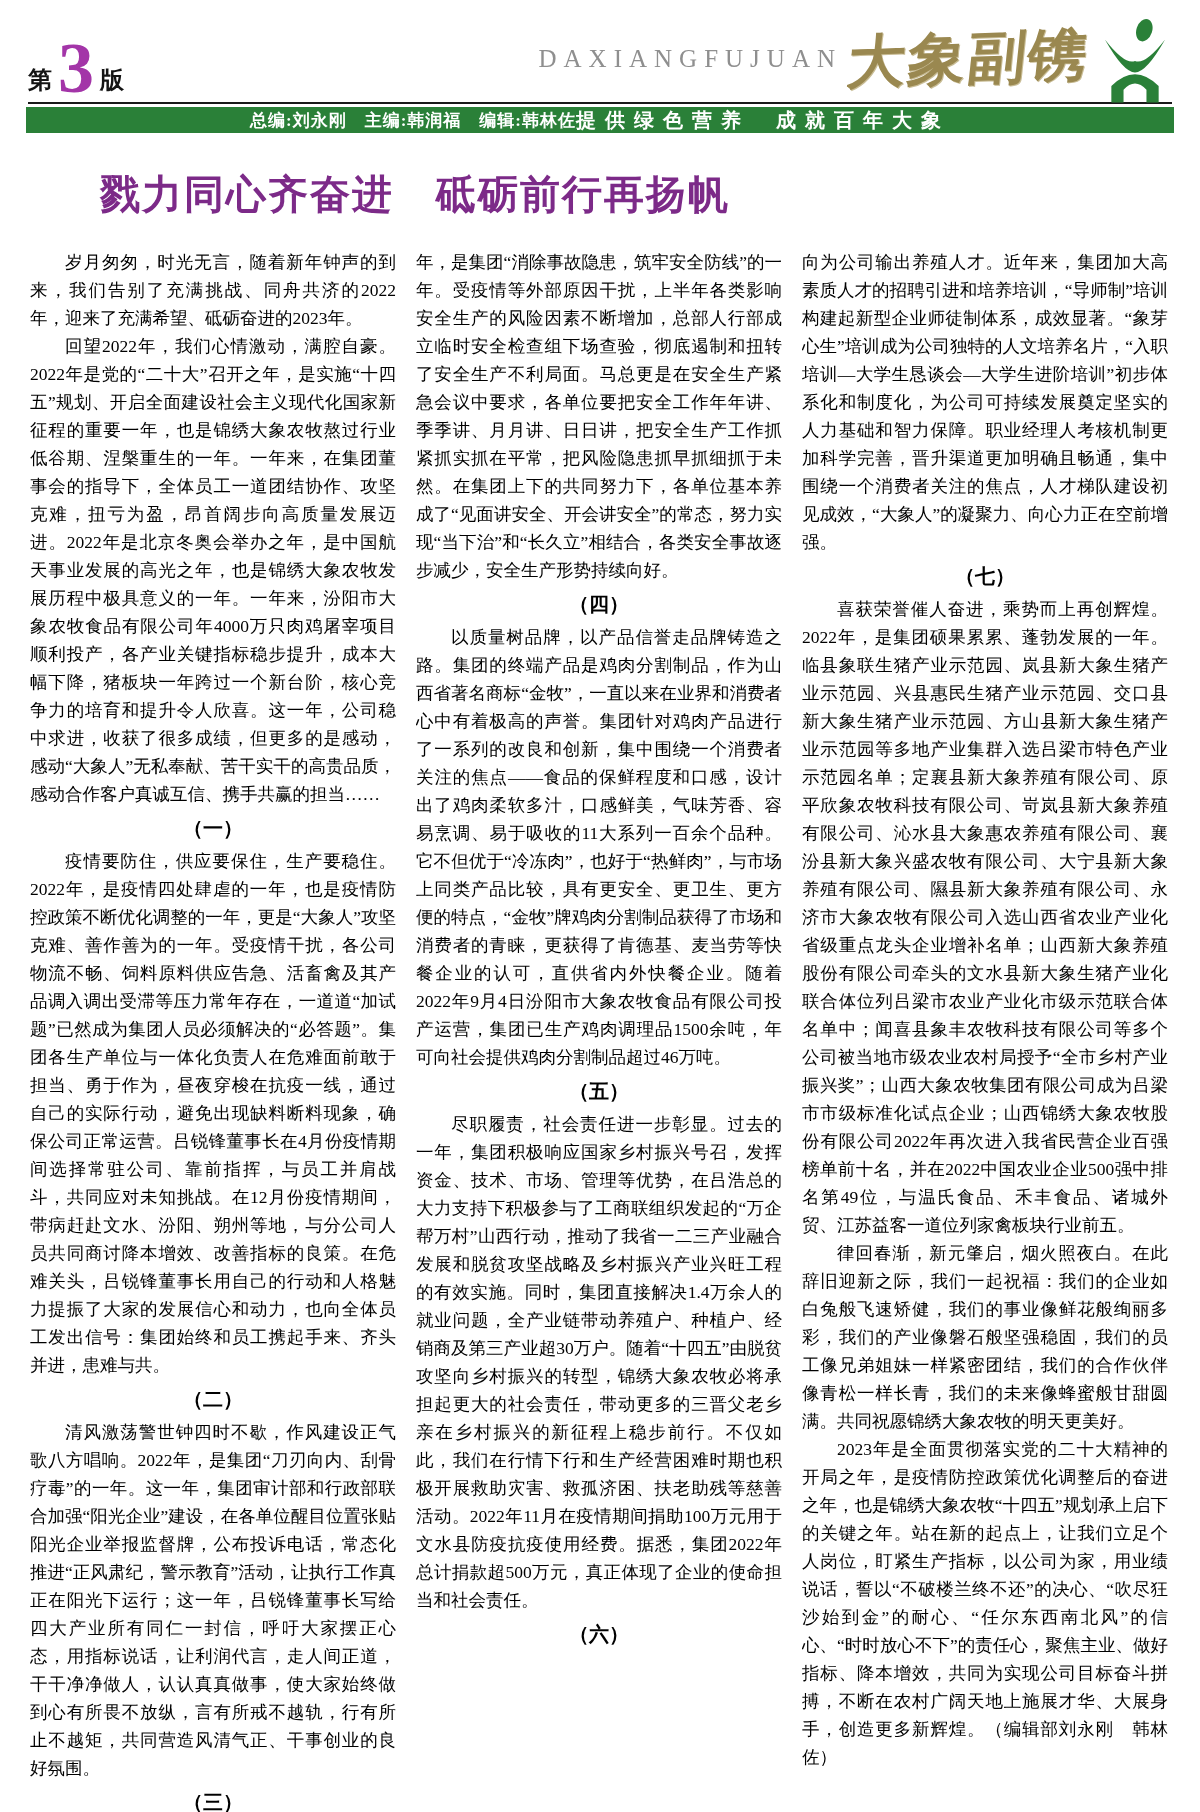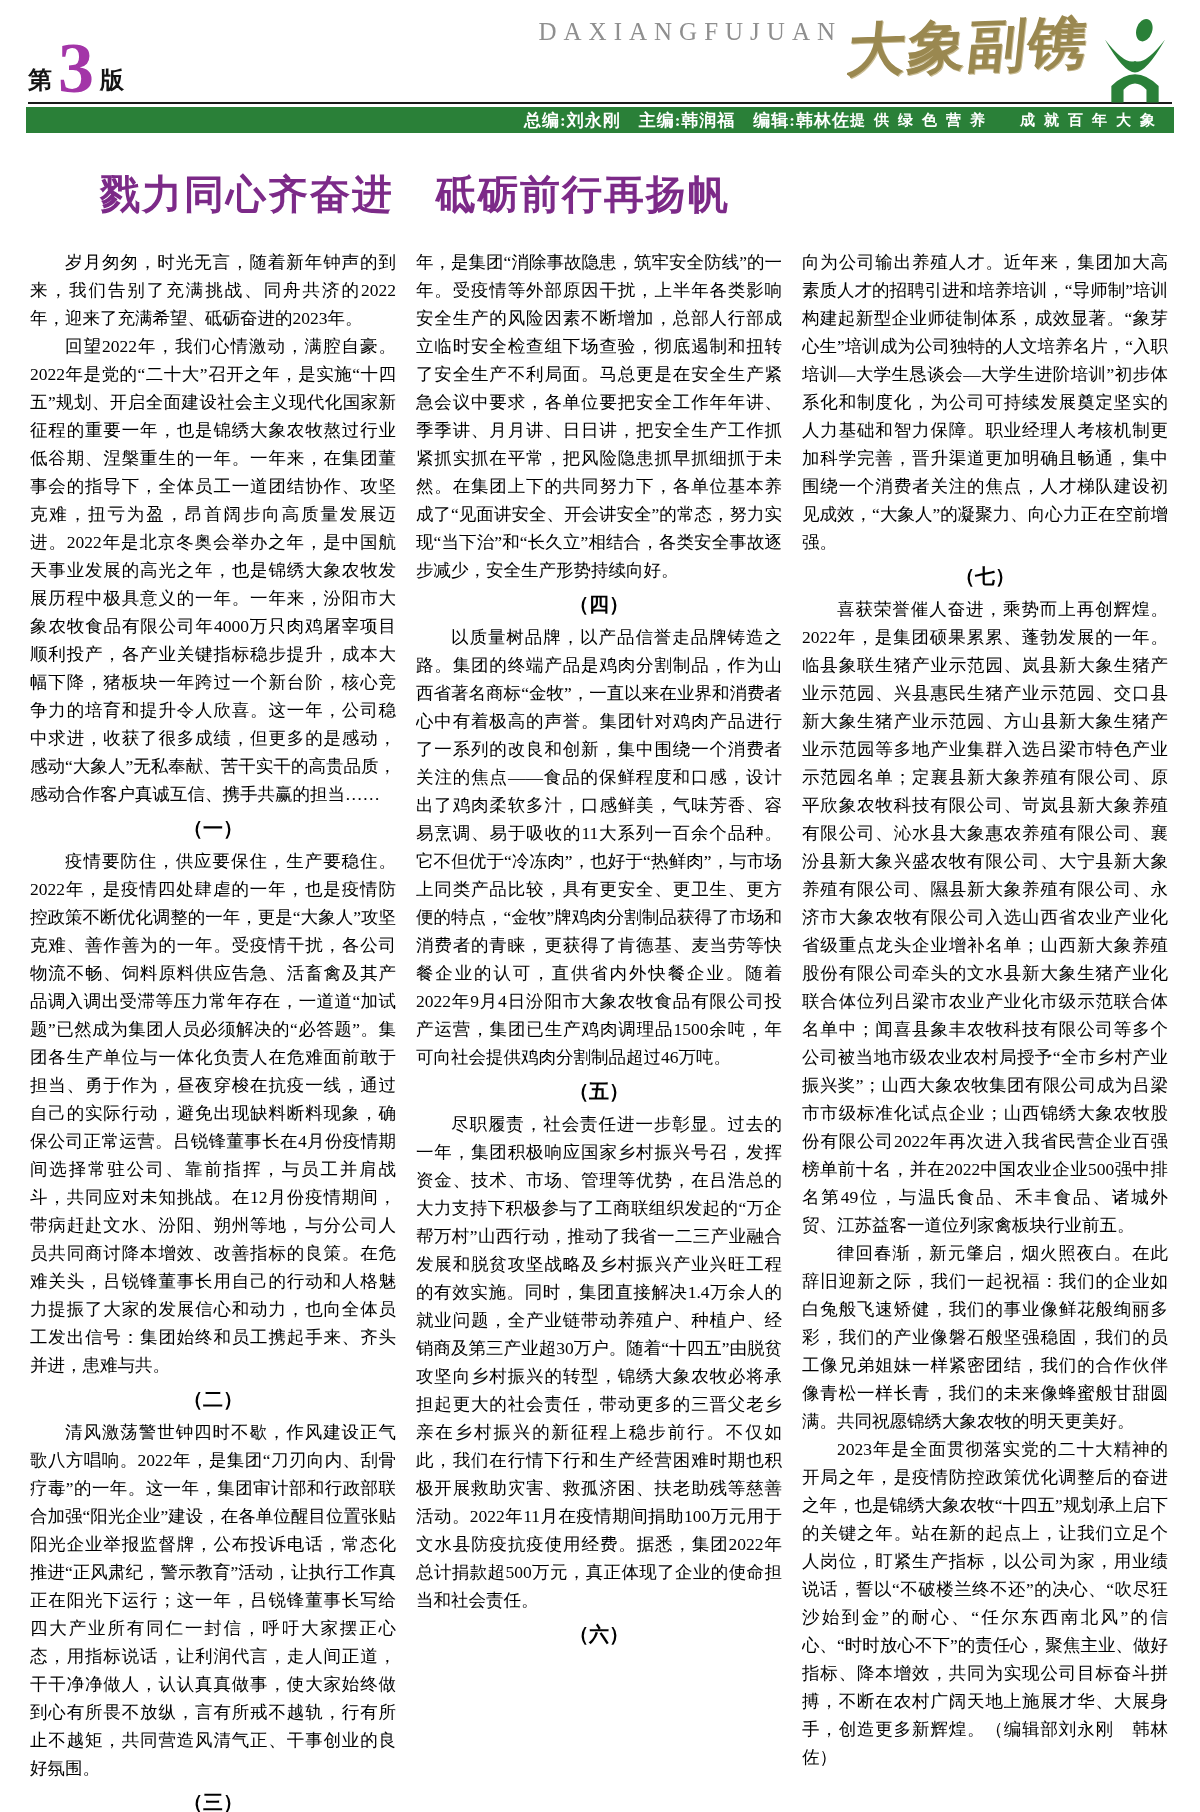--- a/index.html
+++ b/index.html
@@ -15,41 +15,41 @@
     display:flex;align-items:flex-end;
     border-bottom:2px solid #1a1a1a;
     position:relative;
   }
   .page-label{display:flex;align-items:flex-end;gap:6px;padding-bottom:4px;}
   .page-label .small-char{font-size:24px;line-height:1;padding-bottom:6px;font-weight:bold;}
   .page-label .big-num{
     font-size:72px;line-height:.82;font-weight:bold;color:#a335a8;
     font-family:"Liberation Serif",serif;
   }
-  .masthead-right{margin-left:auto;display:flex;align-items:flex-start;}
+  .masthead-right{margin-left:auto;display:flex;align-items:center;}
   .romanized{
     font-size:25px;letter-spacing:7px;color:#8f8f8f;
     padding-bottom:2px;font-family:"Liberation Serif",serif;
   }
   .masthead-title{
     font-size:58px;line-height:1;font-weight:bold;color:#9a8850;
     transform:skewX(-8deg) rotate(-2deg);
     margin:0 10px 2px 6px;letter-spacing:2px;
     text-shadow:1px 1px 0 #c9bd96;
     white-space:nowrap;
   }
   .brand-logo{width:74px;height:86px;flex:0 0 auto;margin-bottom:-2px;}
   
   .green-banner{
     margin:3px 26px 0 26px;height:26px;background:#2a8038;
-    display:flex;align-items:center;justify-content:flex-end;
+    display:flex;align-items:center;justify-content:center;
     padding:0 10px;box-sizing:border-box;color:#ffffff;font-weight:bold;
   }
   .editors-line{font-size:17px;letter-spacing:1px;white-space:nowrap;}
-  .slogan{font-size:15px;letter-spacing:9px;white-space:nowrap;}
+  .slogan{font-size:20px;letter-spacing:9px;white-space:nowrap;}
   .slogan .gap{display:inline-block;width:26px;}
   
   .article-title{
     margin:34px 60px 0 100px;
     font-size:40px;font-weight:bold;color:#7c2a88;letter-spacing:2px;
     white-space:nowrap;
   }
   .article-columns{
     margin:26px 30px 0 30px;display:flex;gap:20px;
   }

